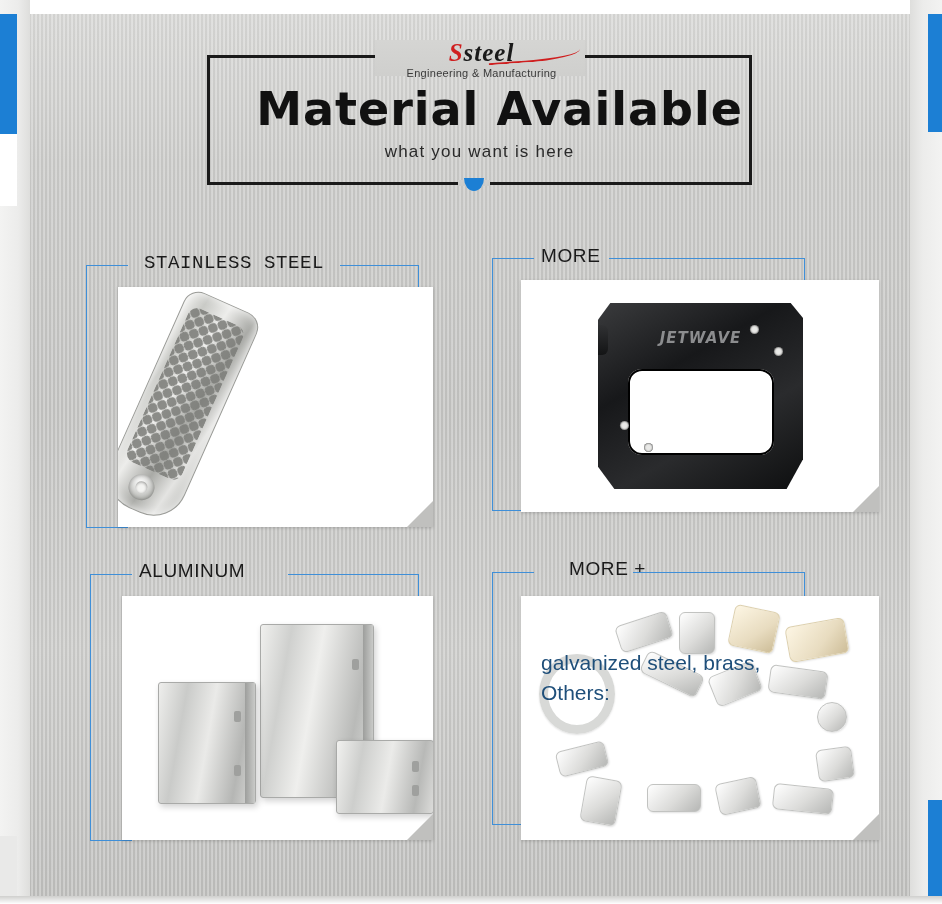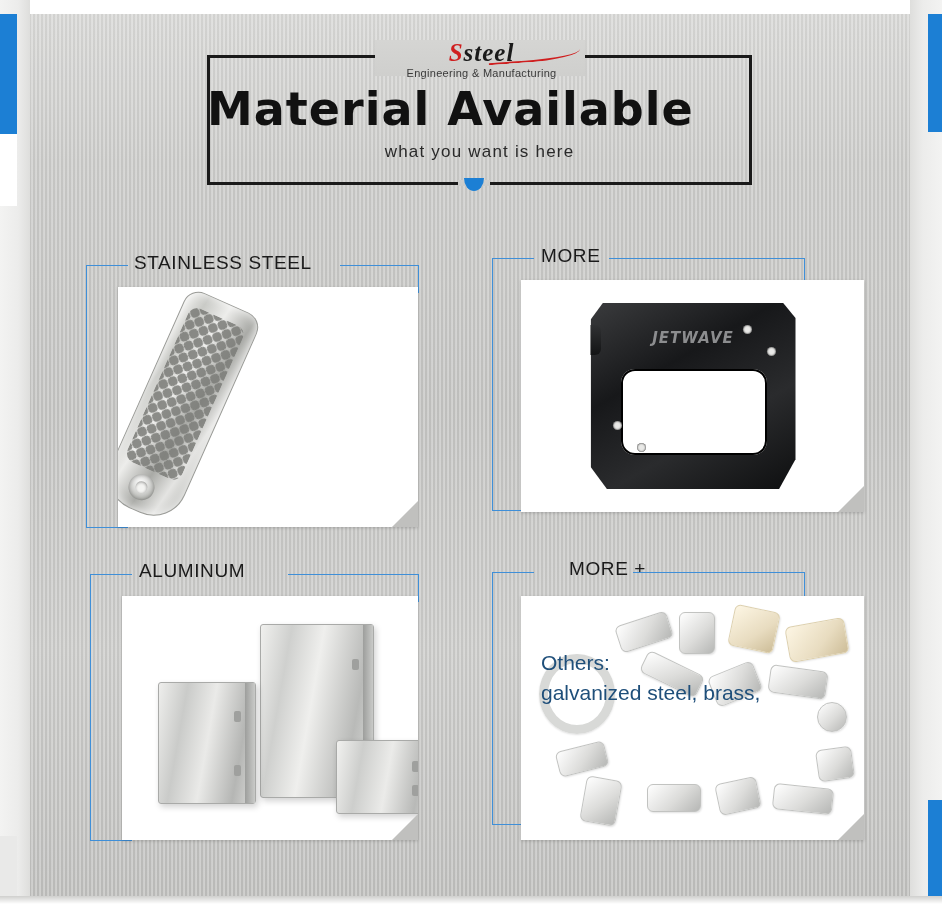--- a/index.html
+++ b/index.html
@@ -114,27 +114,28 @@
     width: 92px; height: 14px;
     border-bottom: 2px solid #cf1f1f;
     border-radius: 0 0 60% 0;
     transform: rotate(-4deg);
   }
 
   .title {
     position: absolute;
     left: 207px; top: 82px;
     width: 545px;
-    text-align: left;
+    text-align: center;
     font-family: "DejaVu Sans", sans-serif;
     font-weight: bold;
     font-size: 46px;
     letter-spacing: 1px;
     color: #111111;
     white-space: nowrap;
+    padding-left: 20px;
   }
   .subtitle {
     position: absolute;
     left: 207px; top: 142px;
     width: 545px;
     text-align: center;
     font-size: 17px;
     letter-spacing: 1.2px;
     color: #2a2a2a;
   }
@@ -151,20 +152,21 @@
     left: 458px; top: 180px;
     width: 32px; height: 6px;
     background: linear-gradient(180deg,#cfcfcd 0%, #cbcbc9 100%);
   }
 
   
   .card {
     position: absolute;
     background: #ffffff;
     box-shadow: 0 1px 3px rgba(0,0,0,0.18);
+    padding-left: 15px;
   }
   .card .photo {
     position: absolute;
     left: 0; top: 0; right: 0; bottom: 0;
     overflow: hidden;
   }
   
   .fold {
     position: absolute;
     right: 0; bottom: 0;
@@ -345,21 +347,21 @@
     </div>
     <div class="logo-swoosh"></div>
     <div class="logo-sub">Engineering &amp; Manufacturing</div>
   </div>
 
   <div class="title">Material Available</div>
   <div class="subtitle">what you want is here</div>
   <div class="header-dot-gap"></div>
   <div class="header-dot"></div>
 
-  <div class="card-label" style="left:134px; top:252px;">STAINLESS STEEL</div>
+  <div class="card-label" style="left:144px; top:252px;font-family:Liberation Mono, monospace;">STAINLESS STEEL</div>
   <div class="rule" style="left:340px; top:265px; width:78px;"></div>
   <div class="rule-v" style="left:418px; top:265px; height:28px;"></div>
   <div class="rule-v" style="left:86px; top:265px; height:262px;"></div>
   <div class="rule" style="left:86px; top:265px; width:42px;"></div>
   <div class="rule" style="left:86px; top:527px; width:42px;"></div>
 
   <div class="card" style="left:118px; top:287px; width:300px; height:240px;">
     <div class="photo">
       <div class="bg-white">
         <div class="bracket">
@@ -446,21 +448,21 @@
         <div class="part rounded" style="left:248px; top:72px; width:56px; height:26px; transform:rotate(8deg);"></div>
         <div class="part round" style="left:296px; top:106px; width:28px; height:28px;"></div>
         <div class="part rounded" style="left:36px; top:150px; width:48px; height:24px; transform:rotate(-14deg);"></div>
         <div class="part rounded" style="left:62px; top:182px; width:34px; height:44px; transform:rotate(10deg);"></div>
         <div class="part rounded" style="left:126px; top:188px; width:52px; height:26px;"></div>
         <div class="part rounded" style="left:196px; top:184px; width:40px; height:30px; transform:rotate(-12deg);"></div>
         <div class="part rounded" style="left:252px; top:190px; width:58px; height:24px; transform:rotate(6deg);"></div>
         <div class="part rounded" style="left:296px; top:152px; width:34px; height:30px; transform:rotate(-8deg);"></div>
 
         <div class="others-text">
+          <div>galvanized steel, brass,</div>
           <div>Others:</div>
-          <div>galvanized steel, brass,</div>
         </div>
       </div>
     </div>
     <div class="fold"></div>
   </div>
 
 </div>
 
 </body></html>

